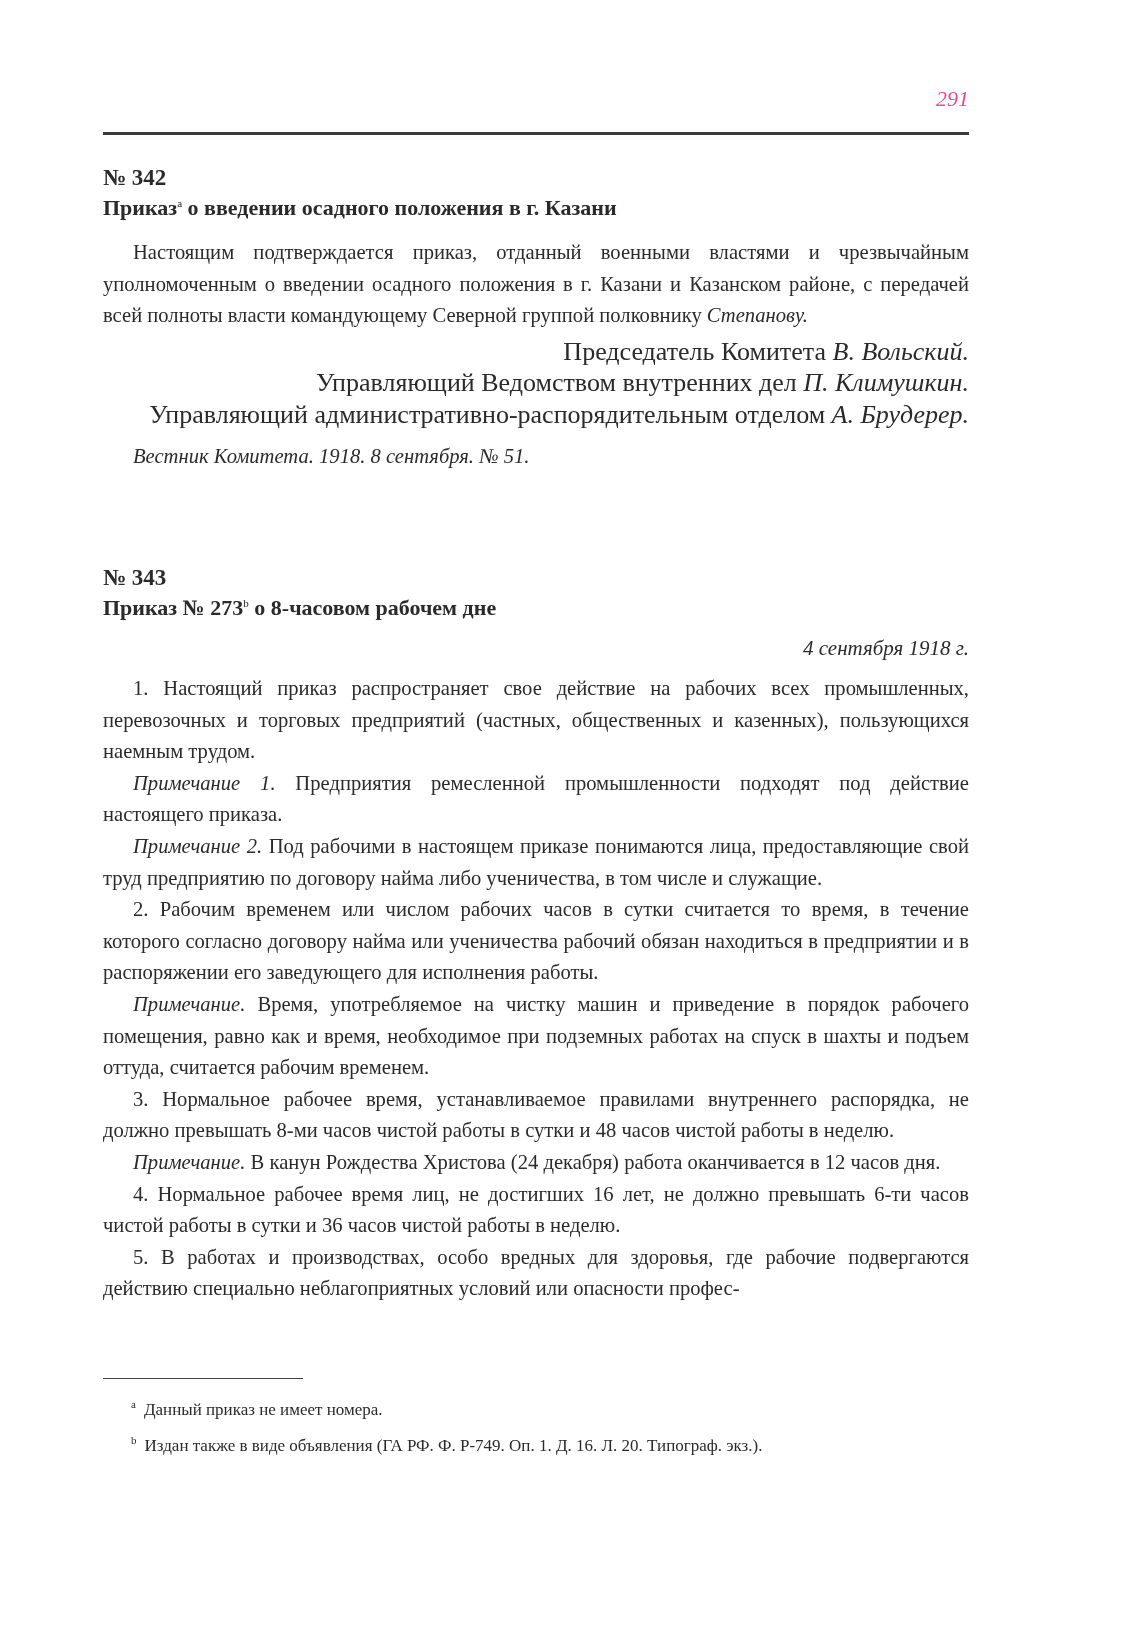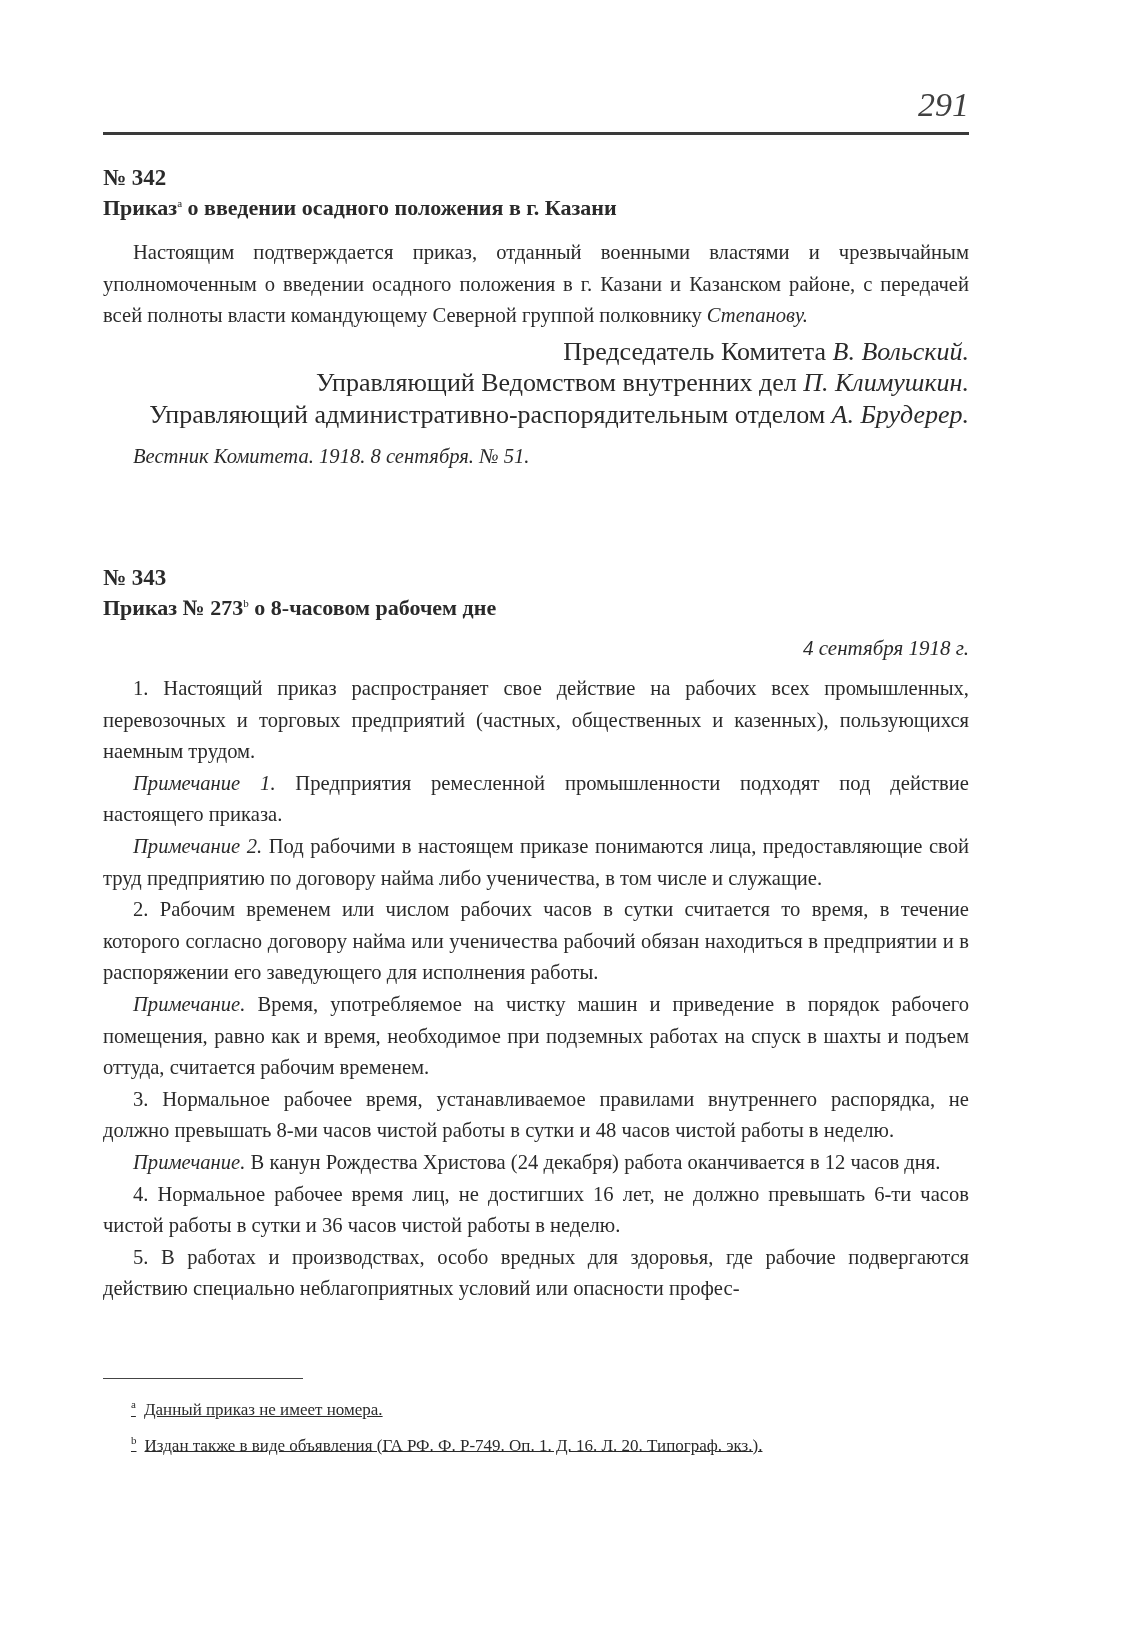--- a/index.html
+++ b/index.html
@@ -4,21 +4,21 @@
 <style>
   html, body { margin: 0; padding: 0; background: #ffffff; }
   body {
     width: 1146px; height: 1631px; position: relative; overflow: hidden;
     font-family: "Liberation Serif", "DejaVu Serif", serif;
     color: #2a2a2a;
   }
   .page { position: absolute; left: 103px; top: 0; width: 866px; }
   .page-number {
     position: absolute; right: 0; top: 86px;
-    font-style: italic; font-size: 34px; color: #404040;
+    font-style: italic; font-size: 22px; color: #ec4899;
   }
   .header-rule {
     position: absolute; left: 0; top: 132px; width: 866px;
     border-top: 3px solid #3a3a3a;
   }
   .doc { position: absolute; left: 0; width: 866px; }
   .doc-num { font-weight: bold; font-size: 23px; line-height: 30px; }
   .doc-title { font-weight: bold; font-size: 22px; line-height: 30px; }
   sup.fn { font-size: 11px; font-weight: normal; vertical-align: super; line-height: 0; }
   .meta-row {
@@ -33,21 +33,21 @@
   }
   .it { font-style: italic; }
   .sig {
     text-align: right; font-size: 26px; line-height: 31.6px;
   }
   .source { font-style: italic; font-size: 20.6px; line-height: 30px; padding-left: 30px; }
   .footnote-rule {
     position: absolute; left: 0; top: 1378px; width: 200px;
     border-top: 1.5px solid #444;
   }
-  .footnotes { position: absolute; left: 28px; top: 1389px; width: 840px; font-size: 17px; line-height: 30px; text-decoration: underline; }
+  .footnotes { position: absolute; left: 28px; top: 1389px; width: 840px; font-size: 17px; line-height: 30px; }
   .footnotes .fn-mark { font-size: 11px; vertical-align: super; margin-right: 8px; }
 </style>
 </head>
 <body>
 
 <div class="page">
   <div class="page-number">291</div>
   <div class="header-rule"></div>
 
   <div class="doc" style="top:163px;">

